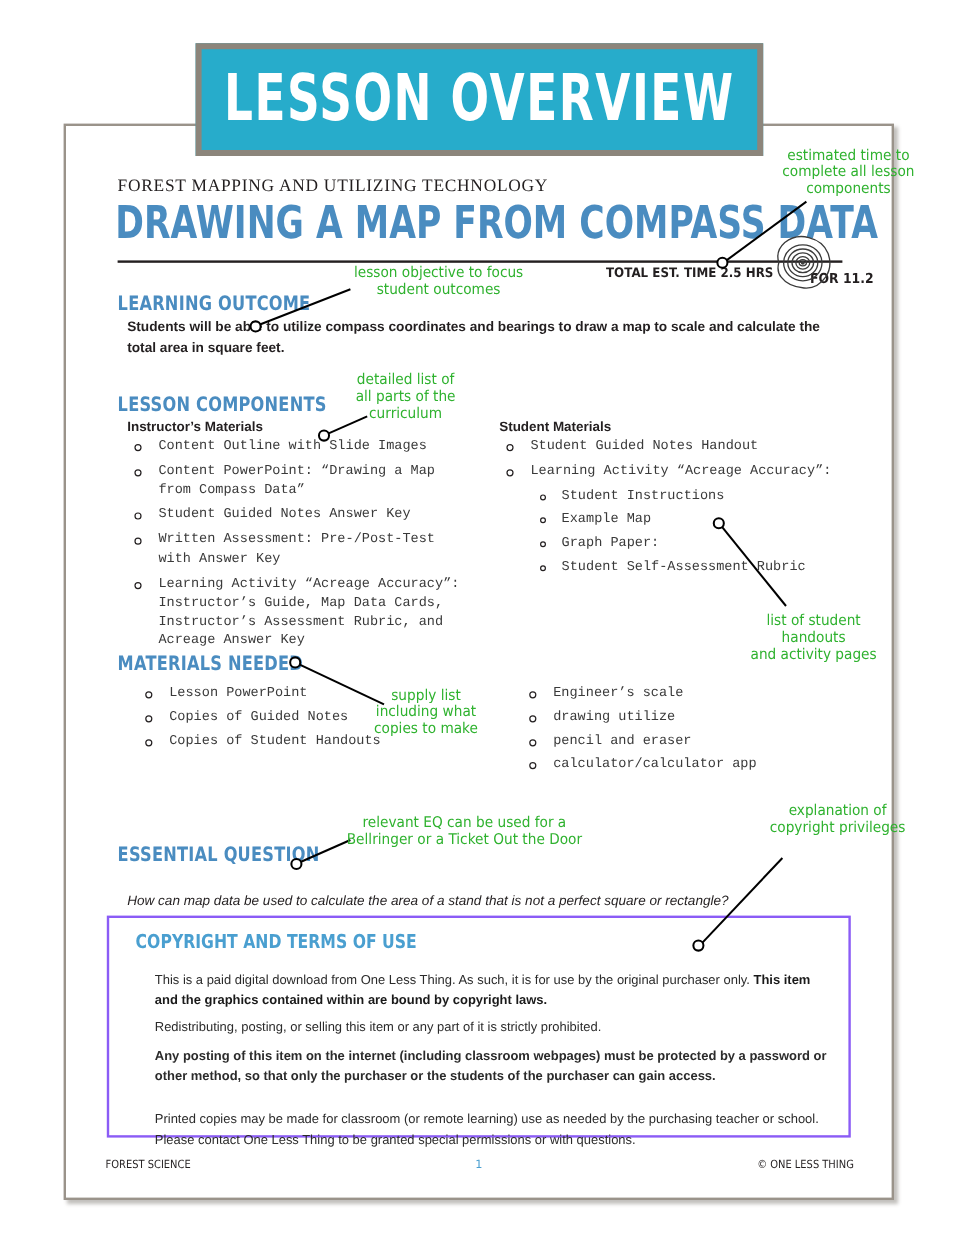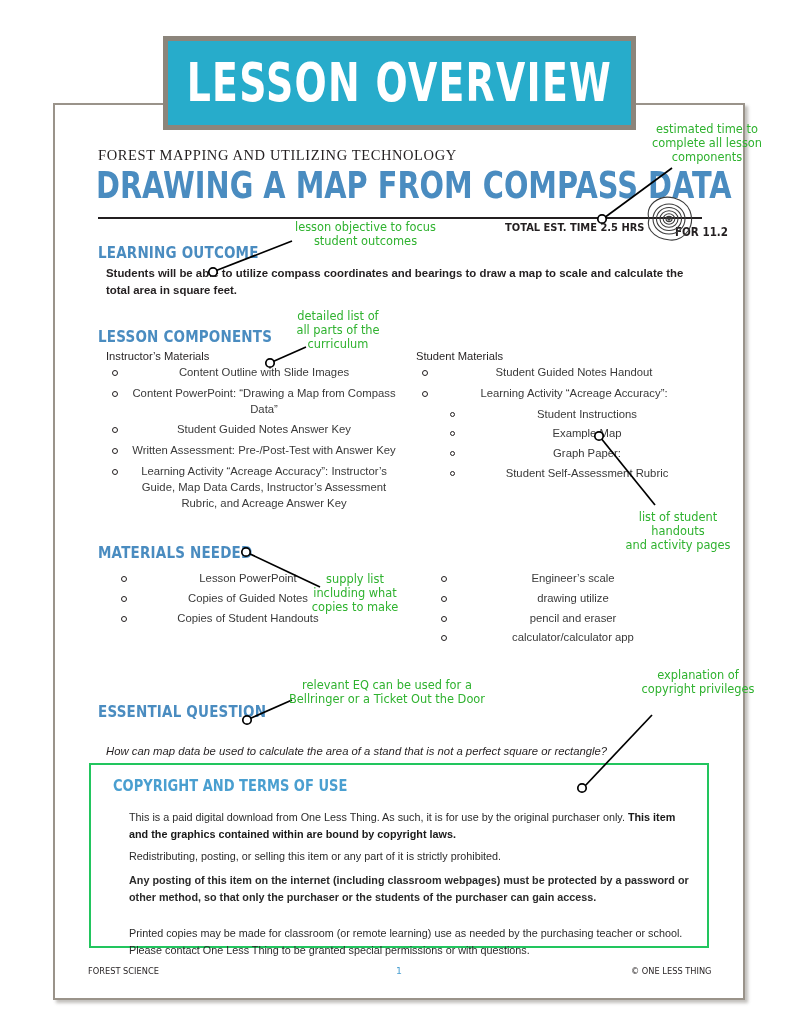--- a/index.html
+++ b/index.html
@@ -149,40 +149,39 @@
     font-size: 11.4px;
     line-height: 1.45;
     color: #231f20;
     font-weight: bold;
   }
 
   .col-head {
     position: absolute;
     font-family: "Liberation Sans", sans-serif;
     font-size: 11.2px;
-    font-weight: normal;
+    font-weight: bold;
     color: #231f20;
     white-space: nowrap;
   }
 
   ul.bullets {
     list-style: none;
     margin: 0;
     padding: 0;
     position: absolute;
   }
   ul.bullets li {
     position: relative;
     padding-left: 26px;
     margin-bottom: 5px;
-    font-family: Liberation Sans, sans-serif;
+    font-family: Liberation Mono, monospace;
     font-size: 11.3px;
     line-height: 1.4;
     color: #3a3a3a;
-    text-align: center;
   }
   ul.bullets li::before {
     content: "";
     position: absolute;
     left: 6px;
     top: 5px;
     width: 4px;
     height: 4px;
     border-radius: 50%;
     border: 1.8px solid #231f20;
@@ -213,21 +212,21 @@
     color: #231f20;
   }
 
   
   #copyright-box {
     position: absolute;
     left: 36px;
     top: 660px;
     width: 620px;
     height: 185px;
-    border: 2px solid #22c55e;
+    border: 2px solid #8b5cf6;
     box-sizing: border-box;
   }
   #copyright-head {
     position: absolute;
     left: 22px;
     top: 12px;
     font-family: "DejaVu Sans", sans-serif;
     font-weight: bold;
     font-size: 14.5px;
     color: #4a9fd0;

